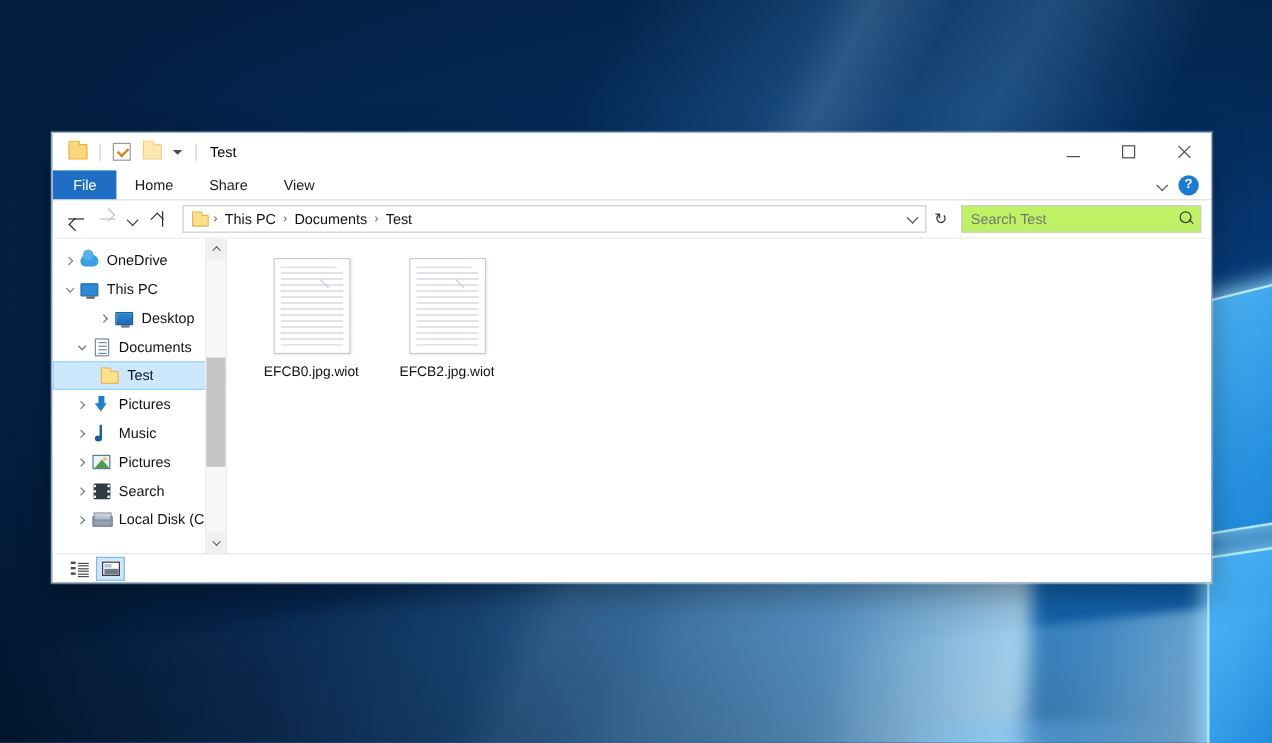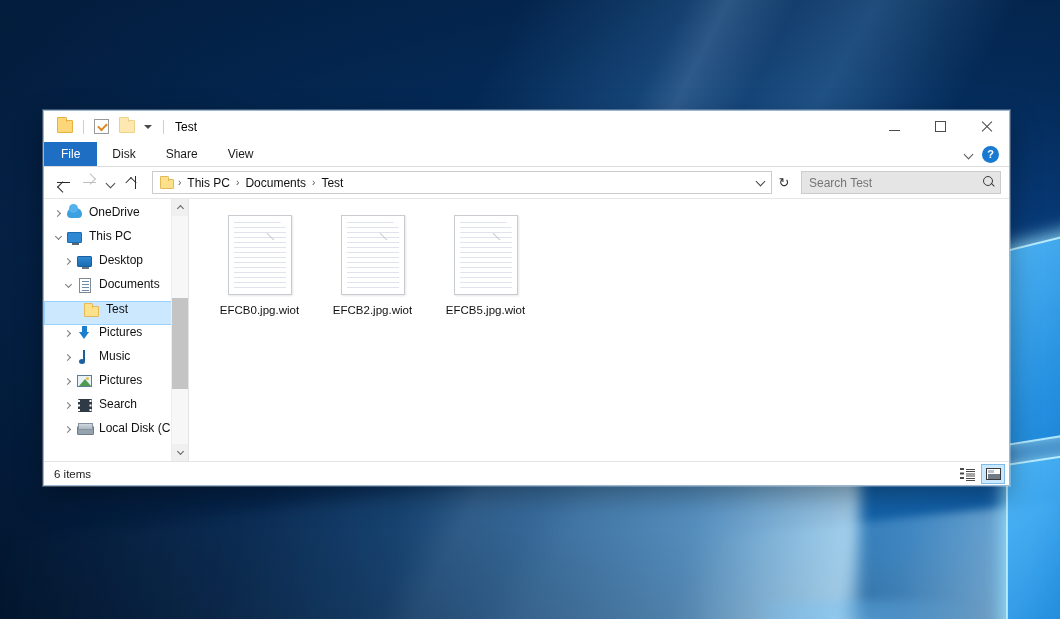--- a/index.html
+++ b/index.html
@@ -288,21 +288,21 @@
     border-right: 1.2px solid #444; border-bottom: 1.2px solid #444;
     transform: rotate(45deg); margin-top: -3px;
   }
   .refreshbtn {
     width: 22px; height: 23px; margin-left: 1px;
     display: flex; align-items: center; justify-content: center;
     font-size: 13px; color: #333;
   }
   .searchbox {
     width: 200px; height: 23px; margin-left: 6px;
-    border: 1px solid #cccccc; background: #e5e5e5;
+    border: 1px solid #cccccc; background: #bef264;
     display: flex; align-items: center; padding: 0 4px 0 7px;
   }
   .searchbox input {
     flex: 1; border: none; outline: none;
     font-family: "Liberation Sans", sans-serif;
     font-size: 12px; color: #6d6d6d; background: transparent;
     min-width: 0;
   }
   .search-icon {
     width: 13px; height: 13px; position: relative; flex-shrink: 0;
@@ -325,21 +325,21 @@
   .sidebar {
     width: 145px; min-width: 145px;
     background: #ffffff;
     border-right: 1px solid #e4e4e4;
     display: flex; flex-direction: column;
     position: relative;
     overflow: hidden;
   }
   .treelist { flex: 1; padding-top: 6px; overflow: hidden; }
   .tree-item {
-    height: 24px; display: flex; align-items: flex-start;
+    height: 24px; display: flex; align-items: center;
     padding-right: 4px; font-size: 12px; color: #111;
     white-space: nowrap;
   }
   .tree-item.selected {
     background: #cce8ff; border: 1px solid #99d1ff;
     height: 24px;
   }
   .twisty {
     width: 16px; height: 16px; flex-shrink: 0;
     display: flex; align-items: center; justify-content: center;
@@ -640,21 +640,21 @@
             <div class="wc-max"></div>
           </div>
         <div class="wc close">
             <div class="wc-close"></div>
           </div>
       </div>
     </div>
 
     <div class="ribbon">
       <div class="tab file">File</div>
-      <div class="tab">Disk</div>
+      <div class="tab">Home</div>
       <div class="tab">Share</div>
       <div class="tab">View</div>
       <div class="ribbon-right">
         <div class="chev-down"></div>
         <div class="help-icon">?</div>
       </div>
     </div>
 
     <div class="addrrow">
       <div class="navbtn">
@@ -713,21 +713,21 @@
           <div class="tree-item" style="padding-left:6px;">
             <span class="twisty open">
                 <i></i>
               </span>
             <span class="tree-icon">
                 <span class="ic-monitor"></span>
               </span>
             <span class="tree-label">This PC</span>
           </div>
 
-          <div class="tree-item" style="padding-left:16px;">
+          <div class="tree-item" style="padding-left:16px;margin-left:19px;">
             <span class="twisty">
                 <i></i>
               </span>
             <span class="tree-icon">
                 <span class="ic-desktop"></span>
               </span>
             <span class="tree-label">Desktop</span>
           </div>
 
           <div class="tree-item" style="padding-left:16px;">
@@ -833,36 +833,26 @@
               <div class="doc-lines"></div>
               <div class="doc-fold-shade"></div>
               <div class="doc-fold"></div>
               <div class="doc-fold-edge"></div>
             </div>
             <div class="filename">EFCB2.jpg.wiot</div>
           </div>
 
 
 
-          <div class="fileitem">
-            <div class="doc-icon">
-              <div class="doc-lines"></div>
-              <div class="doc-fold-shade"></div>
-              <div class="doc-fold"></div>
-              <div class="doc-fold-edge"></div>
-            </div>
-            <div class="filename">EFCB5.jpg.wiot</div>
-          </div>
 
         </div>
       </div>
     </div>
 
     <div class="statusbar">
-      <div class="status-left">6 items</div>
       <div class="viewbtns">
         <div class="viewbtn">
           <span class="vb-details"></span>
         </div>
         <div class="viewbtn active">
           <span class="vb-large"></span>
         </div>
       </div>
     </div>
 

